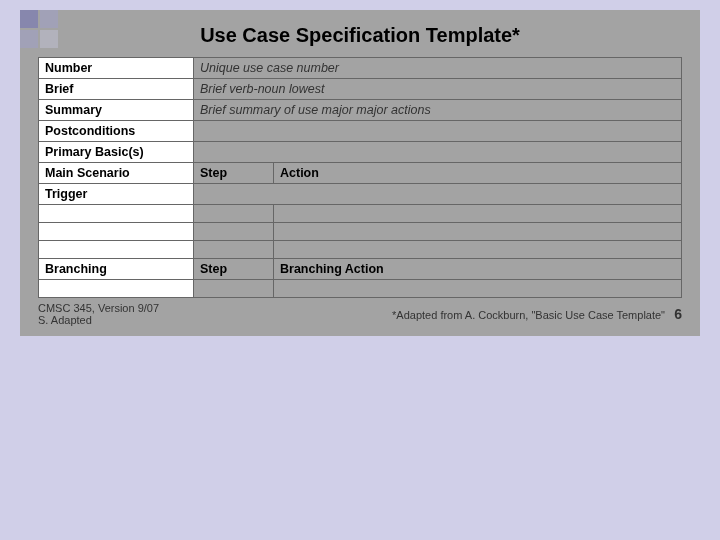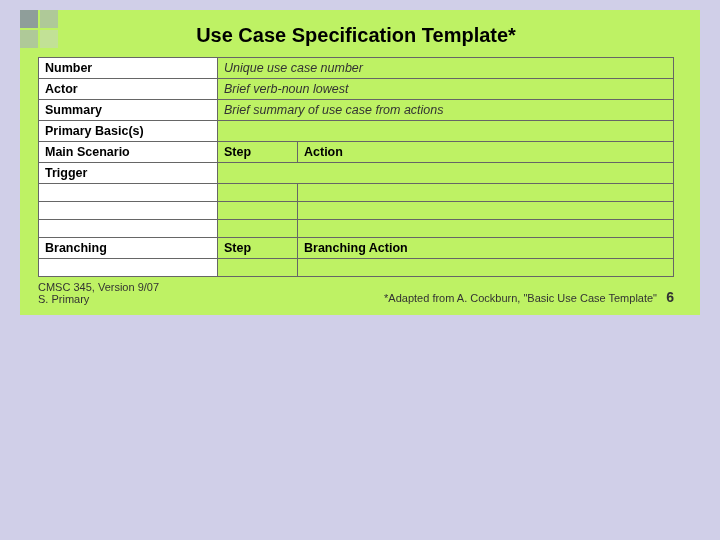--- a/index.html
+++ b/index.html
@@ -10,22 +10,22 @@
       font-family: Arial, sans-serif;
       font-size: 13px;
       display: flex;
       align-items: flex-start;
       justify-content: center;
       padding: 10px;
       overflow: hidden;
     }
     .slide {
       width: 680px;
-      background: #bef264;
-      padding: 14px 26px 10px 18px;
+      background: #a3a3a3;
+      padding: 14px 18px 10px 18px;
       position: relative;
     }
     .title {
       text-align: center;
       font-size: 20px;
       font-weight: bold;
       margin-bottom: 10px;
       color: #000;
     }
     table {
@@ -34,42 +34,42 @@
       font-size: 12.5px;
     }
     td {
       border: 1px solid #666;
       padding: 3px 6px;
       vertical-align: top;
       color: #000;
     }
     .label-cell {
       font-weight: bold;
-      width: 179px;
+      width: 155px;
       background: #fff;
       margin-left: 16px;
     }
     .value-cell {
       font-style: italic;
       color: #333;
     }
     .step-cell {
       width: 80px;
       font-weight: bold;
     }
     .action-cell {
       font-weight: bold;
     }
     .empty-row td {
       height: 18px;
     }
     .footer {
       display: flex;
       justify-content: space-between;
-      align-items: flex-end;
+      align-items: center;
       margin-top: 4px;
       font-size: 11px;
       color: #333;
     }
     .footer-left {
       font-size: 11px;
       color: #333;
     }
     .footer-right {
       font-size: 11px;
@@ -101,26 +101,30 @@
   <div class="title">Use Case Specification Template*</div>
 
   <table>
 
     <tbody>
         <tr>
       <td class="label-cell">Number</td>
       <td colspan="2" class="value-cell">Unique use case number</td>
     </tr>
     <tr>
-      <td class="label-cell">Actor</td>
+      <td class="label-cell">Brief</td>
       <td colspan="2" class="value-cell">Brief verb-noun lowest</td>
     </tr>
     <tr>
       <td class="label-cell">Summary</td>
-      <td colspan="2" class="value-cell">Brief summary of use case from actions</td>
+      <td colspan="2" class="value-cell">Brief summary of use major major actions</td>
+    </tr>
+    <tr>
+      <td class="label-cell">Postconditions</td>
+      <td colspan="2"></td>
     </tr>
     <tr>
       <td class="label-cell">Primary Basic(s)</td>
       <td colspan="2"></td>
     </tr>
     <tr>
       <td class="label-cell">Main Scenario</td>
       <td class="step-cell">Step</td>
       <td class="action-cell">Action</td>
     </tr>
@@ -157,20 +161,20 @@
       <td class="step-cell"></td>
       <td></td>
     </tr>
 
   </tbody>
     </table>
 
   <div class="footer">
     <div class="footer-left">
       <div>CMSC 345, Version 9/07</div>
-      <div>S. Primary</div>
+      <div>S. Adapted</div>
     </div>
     <div class="footer-right">
       <span>*Adapted from A. Cockburn, "Basic Use Case Template"</span>
       &nbsp;&nbsp;<span class="page-num">6</span>
     </div>
   </div>
 </div>
 
 </body></html>

